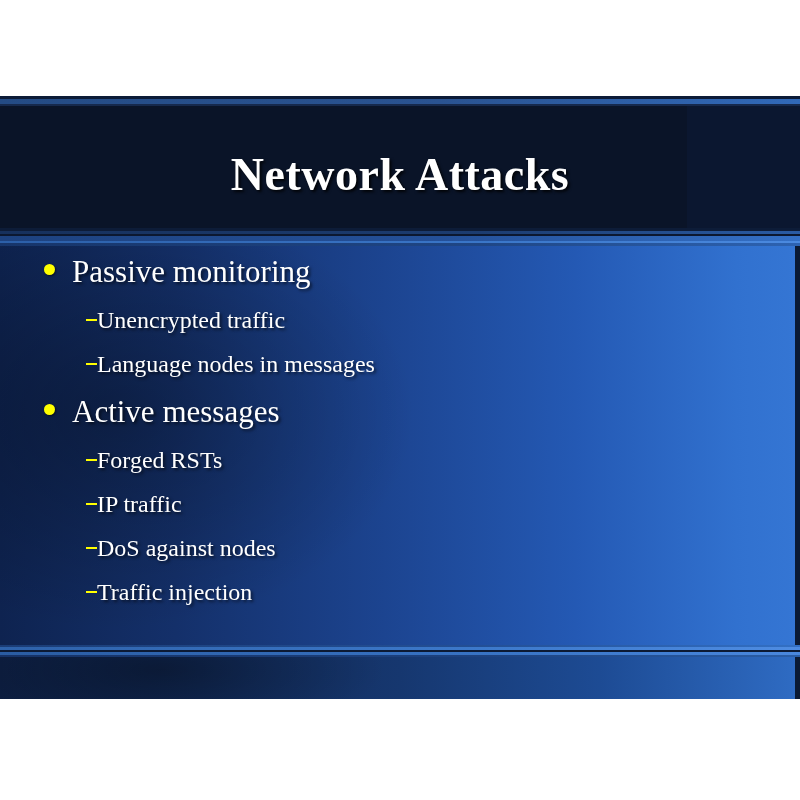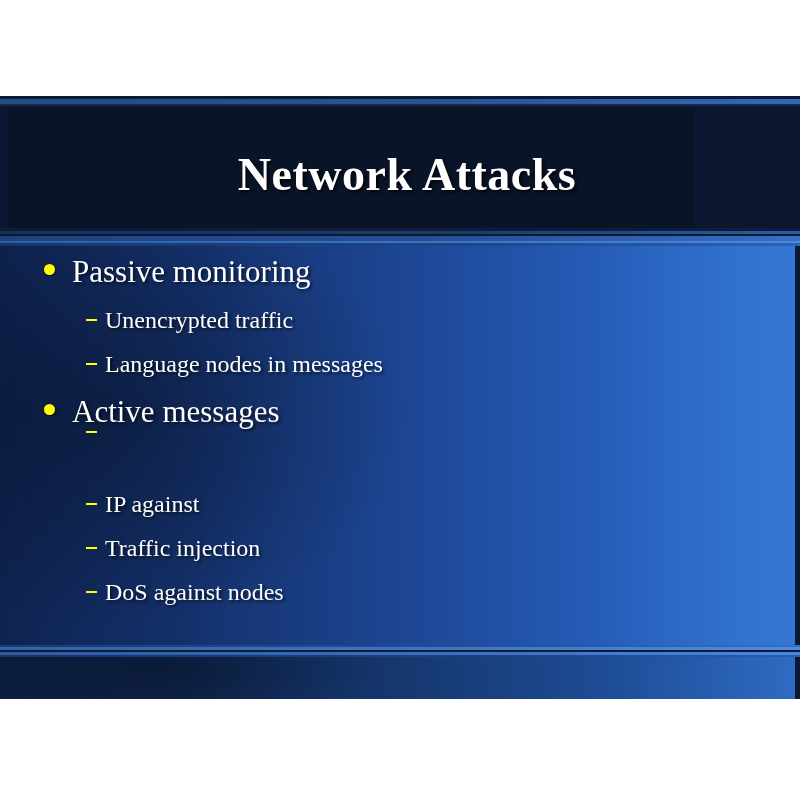--- a/index.html
+++ b/index.html
@@ -35,21 +35,21 @@
     position: absolute; left: 0; top: 3px; width: 800px; height: 5px;
     background: linear-gradient(to right, #244b84 0%, #2a5391 55%, #3169b8 100%);
   }
   .top-stripe-c {
     position: absolute; left: 0; top: 8px; width: 800px; height: 2px;
     background: #16294c;
   }
 
   
   .title-banner {
-    position: absolute; left: 7px; top: 10px; width: 687px; height: 122px;
+    position: absolute; left: 0; top: 10px; width: 687px; height: 122px;
     background: #0a1428;
   }
   .title-text {
     position: absolute;
     left: 0; top: 42px;
     width: 800px;
     text-align: center;
     color: #ffffff;
     font-family: "Liberation Serif", "DejaVu Serif", serif;
     font-weight: bold;
@@ -126,21 +126,21 @@
     height: 44px;
   }
   .level2 .dash {
     width: 11px; height: 2px;
     background: #ffff00;
     flex: 0 0 auto;
     position: relative;
     top: -7px;
   }
   .level2 .lbl {
-    margin-left: 8px;
+    margin-left: 0;
     color: #ffffff;
     font-size: 24px;
     line-height: 44px;
     font-family: "Liberation Serif", "DejaVu Serif", serif;
     text-shadow: 2px 2px 3px rgba(0,0,0,0.6);
     white-space: nowrap;
   }
 
   
   .bsep { position: absolute; left: 0; width: 800px; }
@@ -207,32 +207,33 @@
       </div>
     </div>
 
     <div class="group">
       <div class="level1">
         <span class="dot"></span>
         <span class="lbl">Active messages</span>
       </div>
       <div class="level2">
         <span class="dash"></span>
-      </div>
-      <div class="level2">
-        <span class="dash"></span>
-        <span class="lbl">IP against</span>
+        <span class="lbl">Forged RSTs</span>
+      </div>
+      <div class="level2">
+        <span class="dash"></span>
+        <span class="lbl">IP traffic</span>
+      </div>
+      <div class="level2">
+        <span class="dash"></span>
+        <span class="lbl">DoS against nodes</span>
       </div>
       <div class="level2">
         <span class="dash"></span>
         <span class="lbl">Traffic injection</span>
-      </div>
-      <div class="level2">
-        <span class="dash"></span>
-        <span class="lbl">DoS against nodes</span>
       </div>
     </div>
 
   </div>
 
   <div class="bsep bsep1"></div>
   <div class="bsep bsep2"></div>
   <div class="bsep bsep3"></div>
   <div class="bsep bsep4"></div>
   <div class="bsep bsep5"></div>

